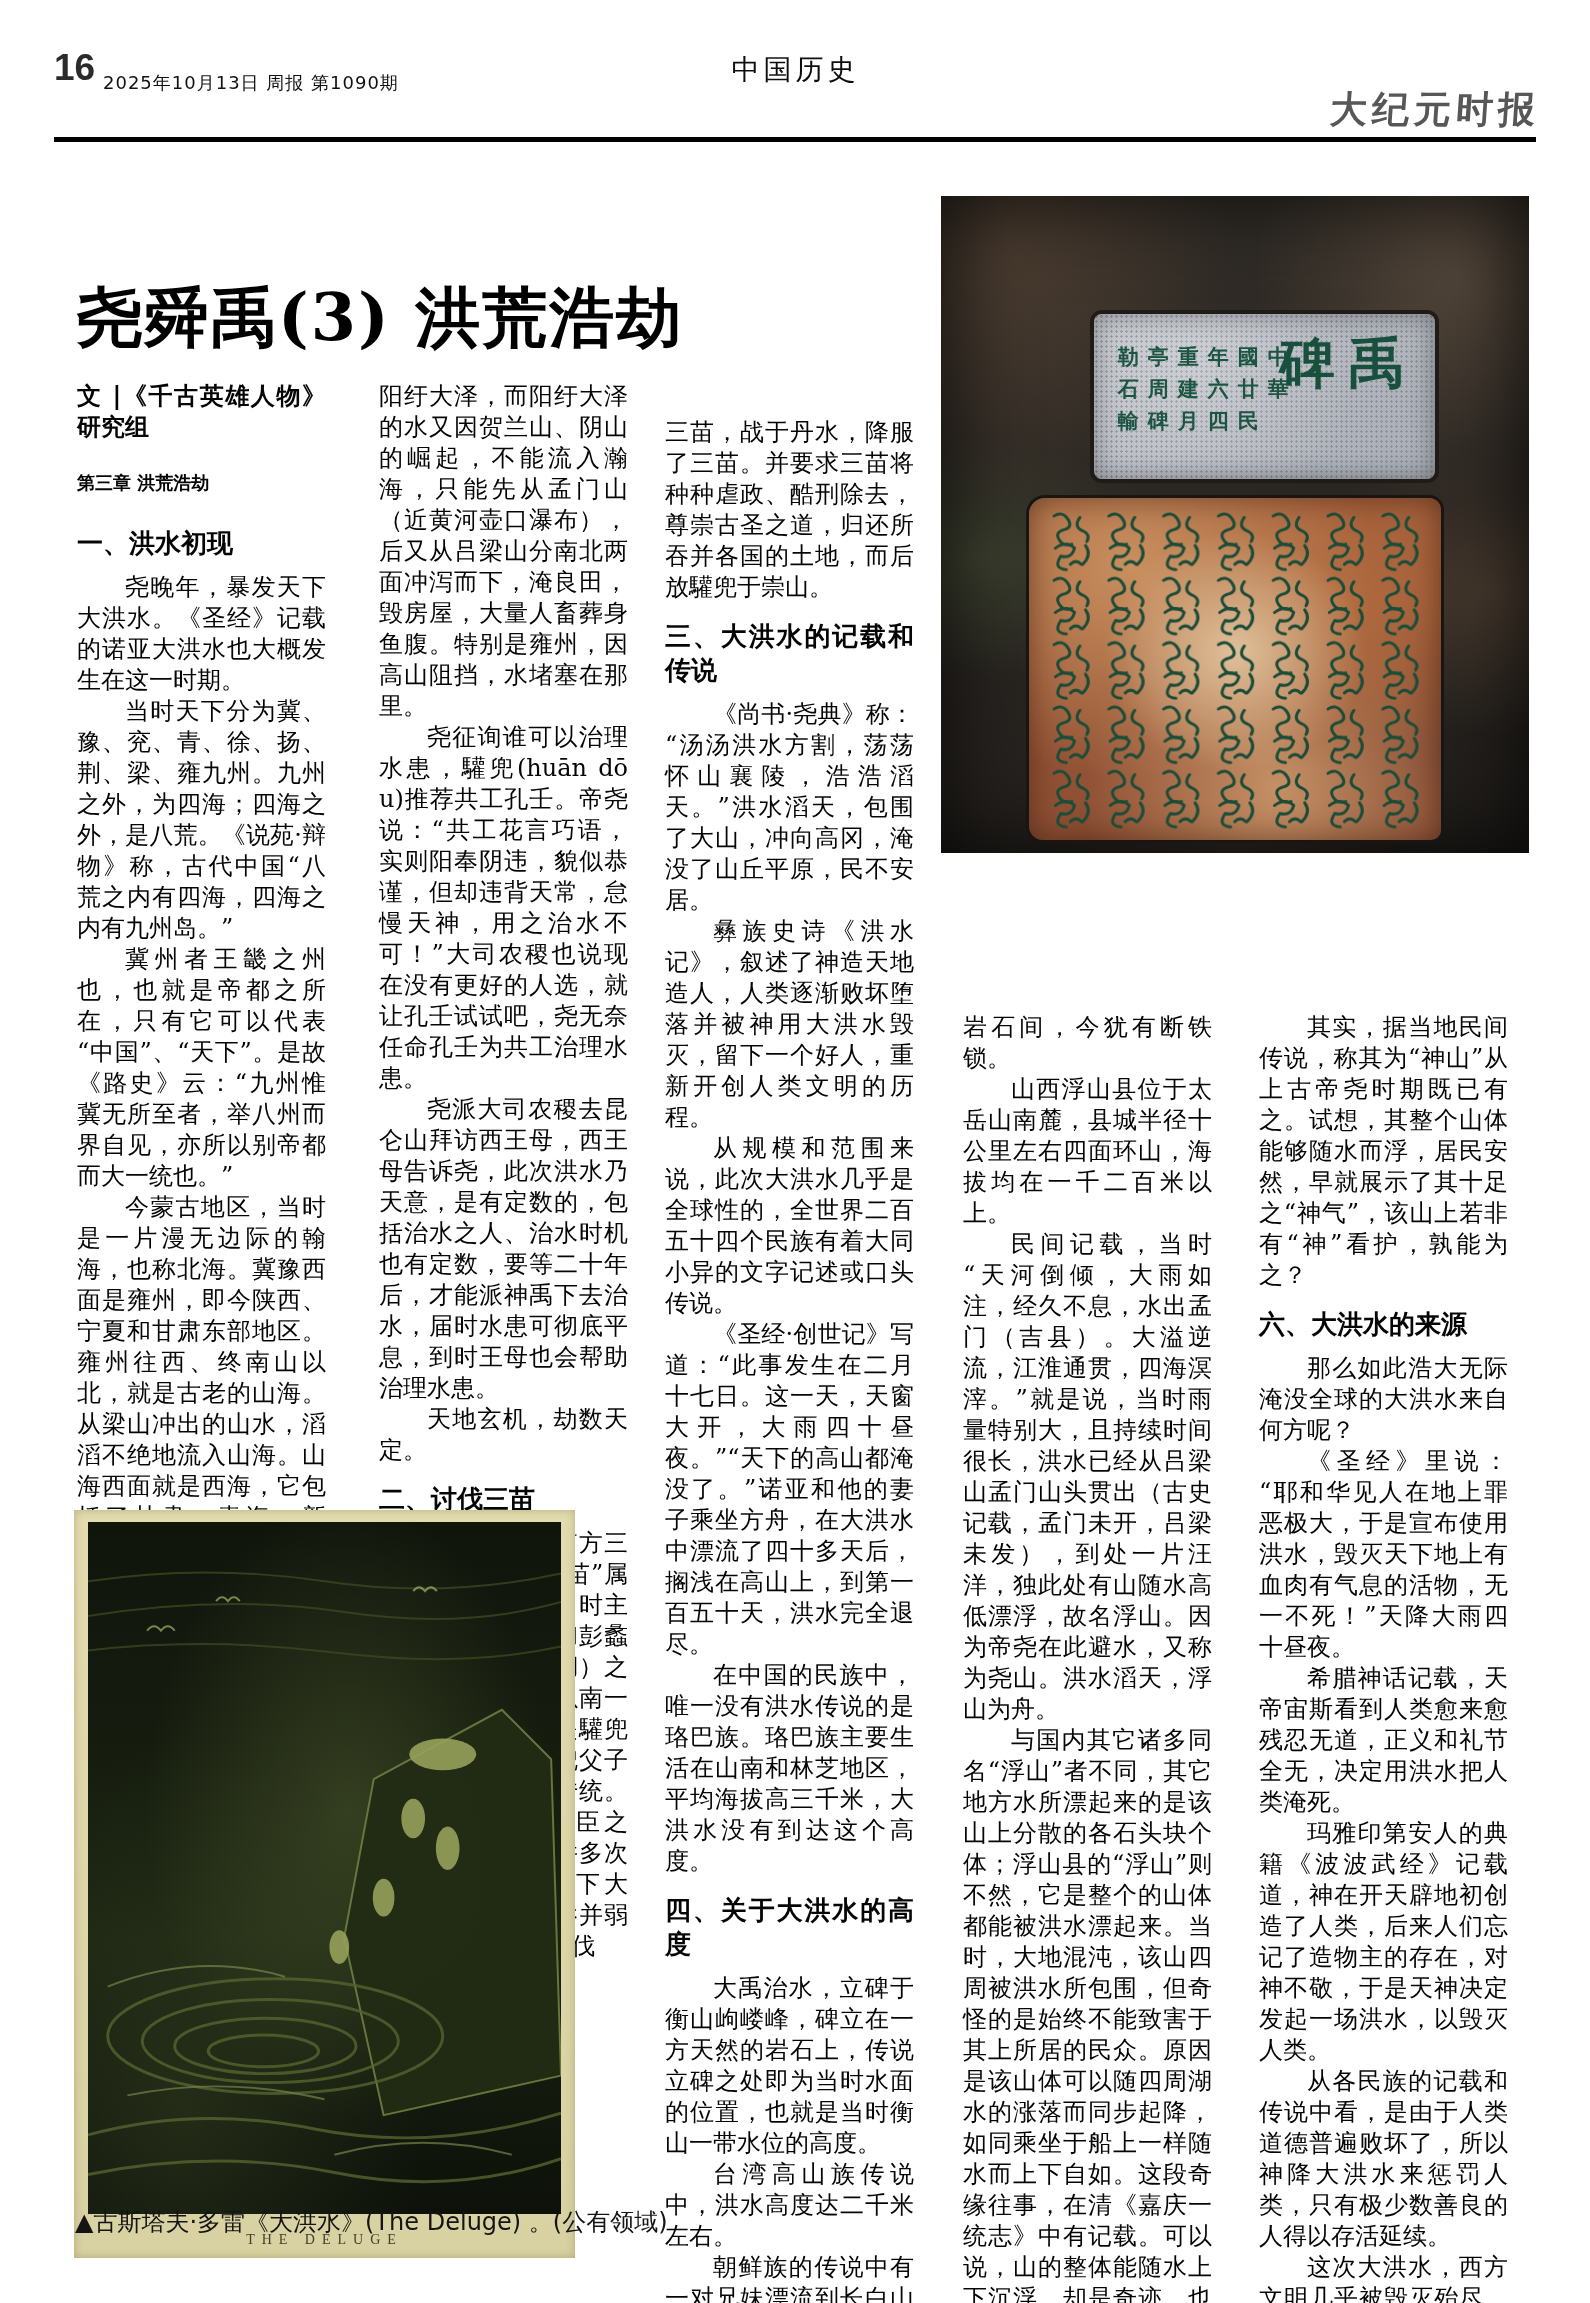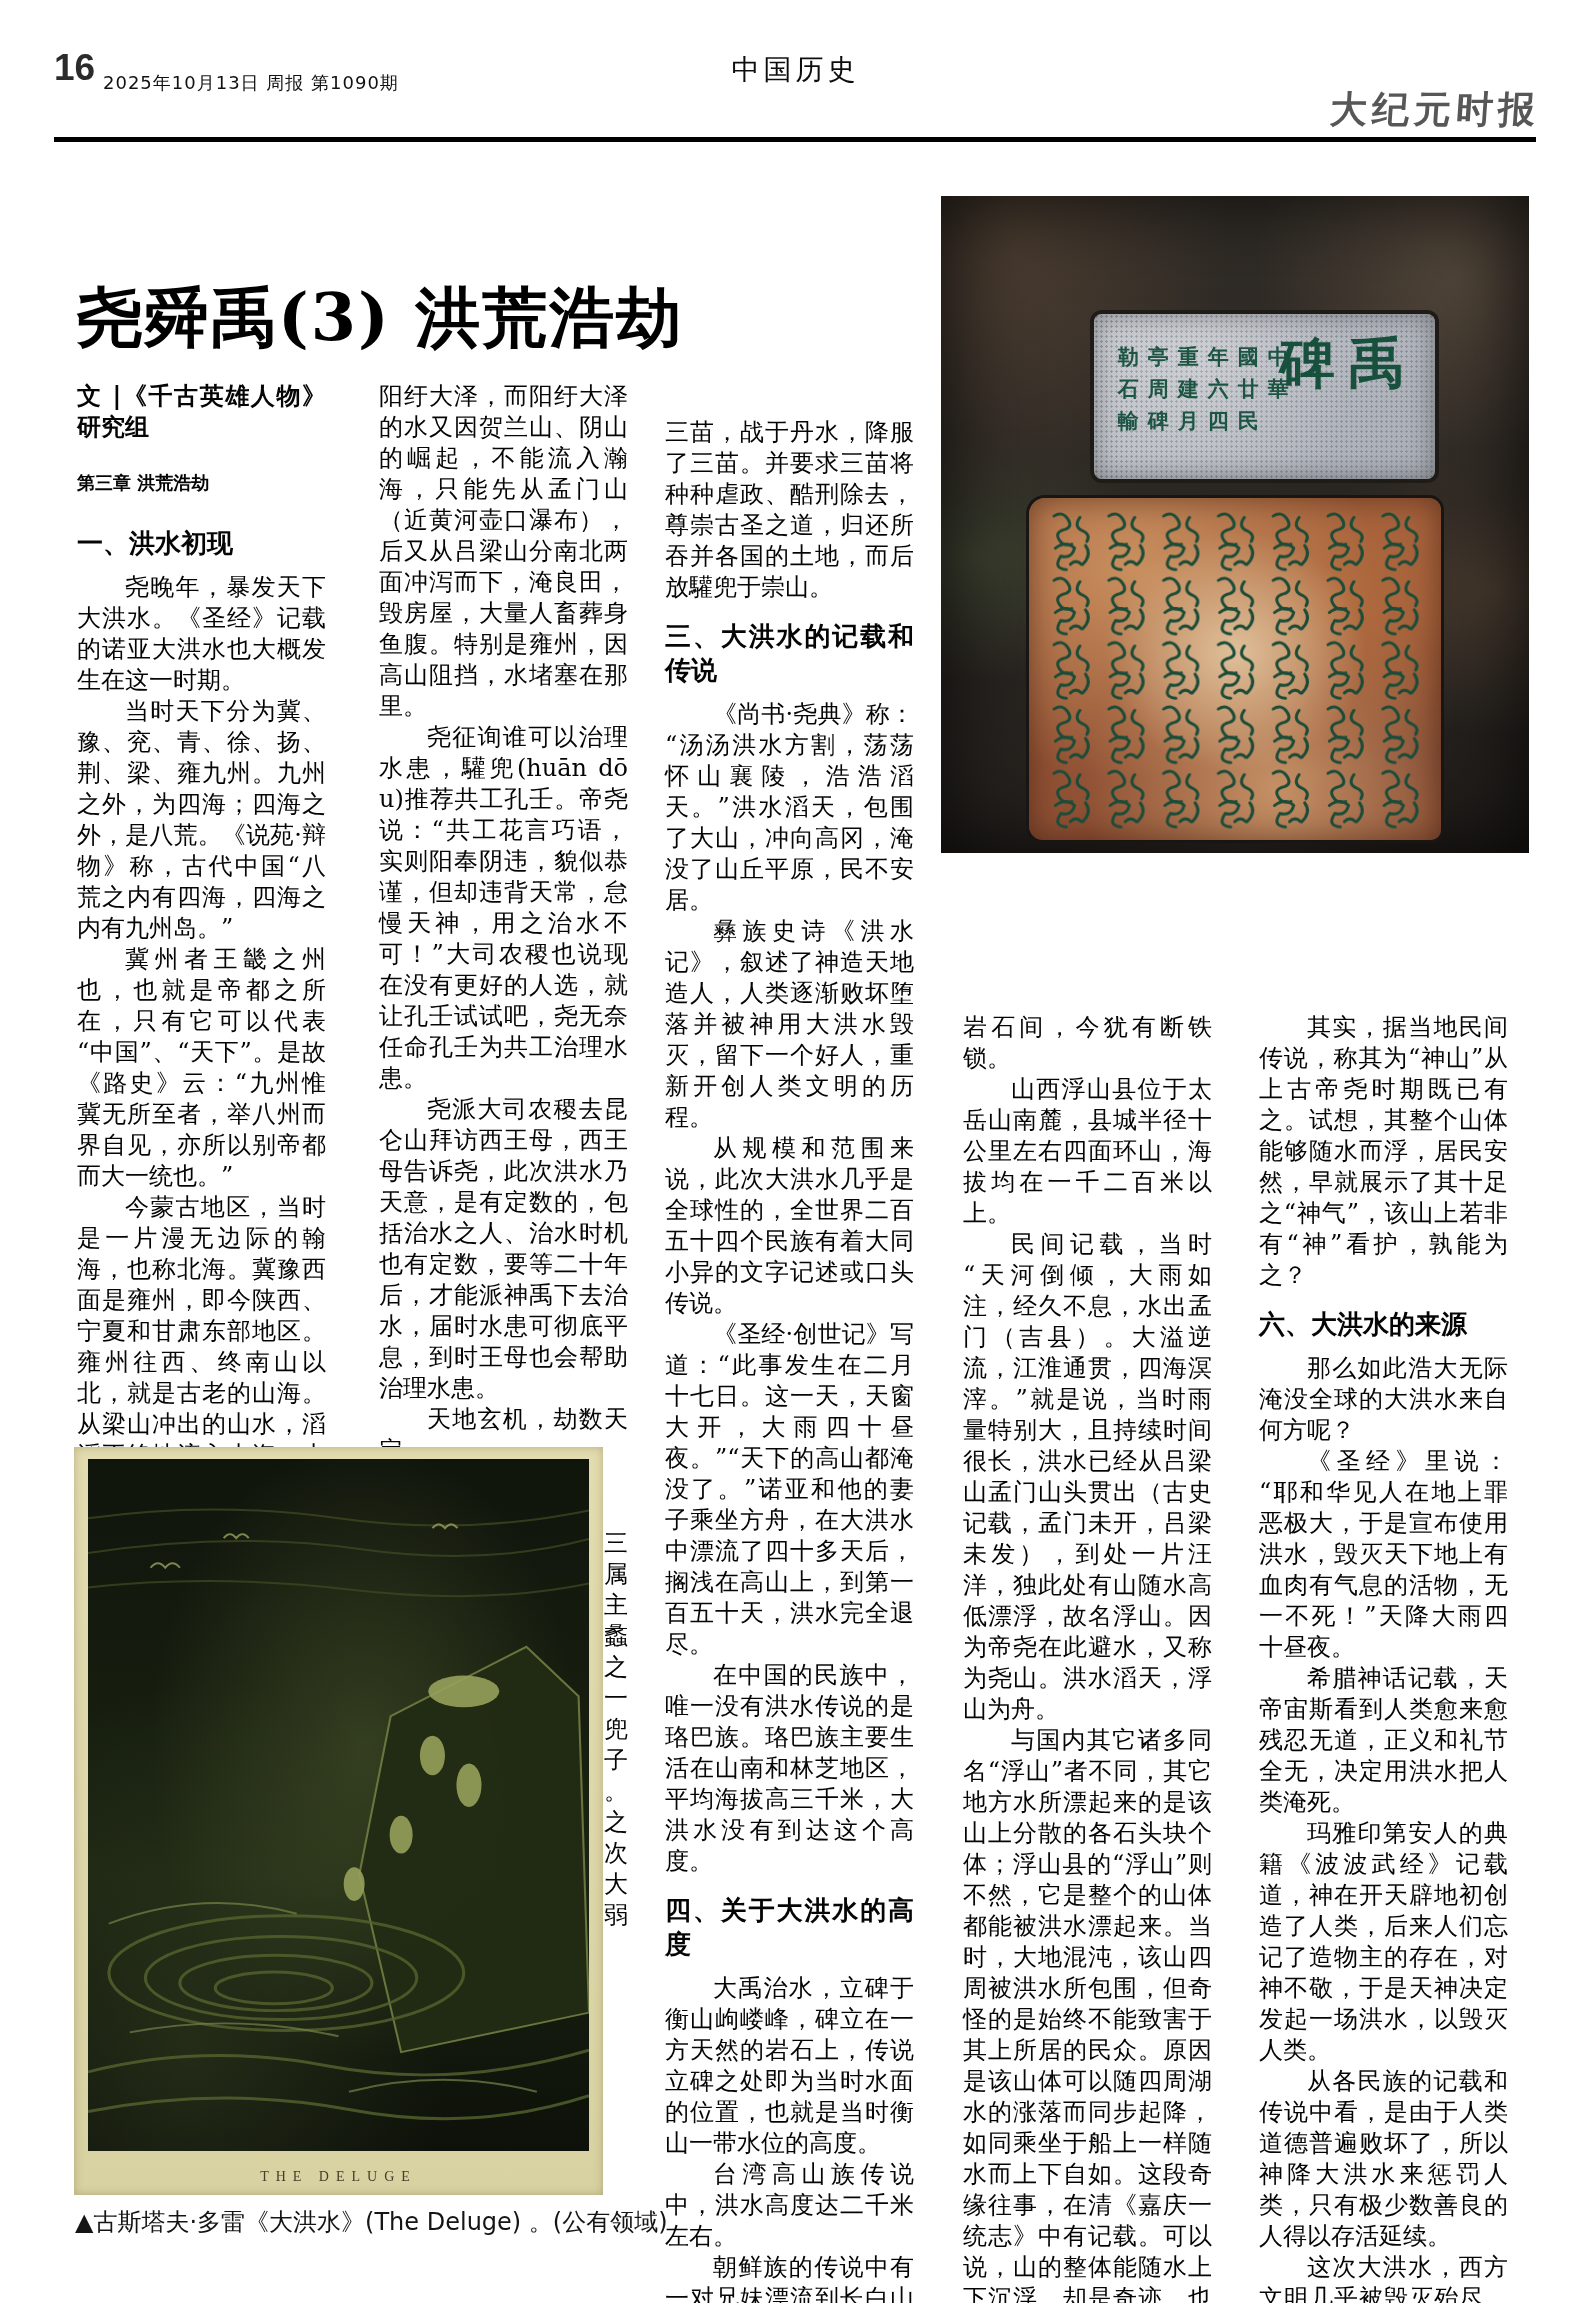--- a/index.html
+++ b/index.html
@@ -70,23 +70,23 @@
       linear-gradient(180deg,#a05c3a,#8d4f33);
     border-radius:16px 12px 10px 14px;
     box-shadow:0 0 0 3px #181512, inset 0 0 30px rgba(40,15,5,.5);}
   .tablet svg{position:absolute;inset:10px 14px;width:calc(100% - 28px);height:calc(100% - 20px);}
   
   .stele-caption{position:absolute;left:936px;top:863px;width:598px;
     font-family:"DejaVu Sans",sans-serif;font-size:23px;line-height:36px;color:#141414;
     text-align:justify;word-break:break-all;}
   .cap-line{margin:0;}
   
-  .plate{position:absolute;left:74px;top:1447px;width:501px;height:748px;
+  .plate{position:absolute;left:74px;top:1510px;width:501px;height:748px;
     background:linear-gradient(180deg,#e3dcb0,#d8d1a2);
-    box-shadow:inset 0 0 10px rgba(120,110,60,.4);padding-left:28px;}
+    box-shadow:inset 0 0 10px rgba(120,110,60,.4);}
   .engraving{position:absolute;left:14px;top:12px;right:14px;bottom:44px;
     background:
       radial-gradient(ellipse at 55% 42%, rgba(120,135,70,.30) 0%, rgba(0,0,0,0) 55%),
       radial-gradient(ellipse at 20% 85%, rgba(90,105,55,.25) 0%, rgba(0,0,0,0) 45%),
       linear-gradient(180deg,#10150c 0%,#161d0f 35%,#1a2311 60%,#0d110a 100%);
     overflow:hidden;}
   .engraving svg{position:absolute;inset:0;width:100%;height:100%;}
   .plate-title{position:absolute;left:0;right:0;bottom:10px;text-align:center;
     font-family:"Liberation Serif",serif;font-size:14px;letter-spacing:7px;color:#43402a;}
   .deluge-caption{position:absolute;left:75px;top:2206px;width:614px;

